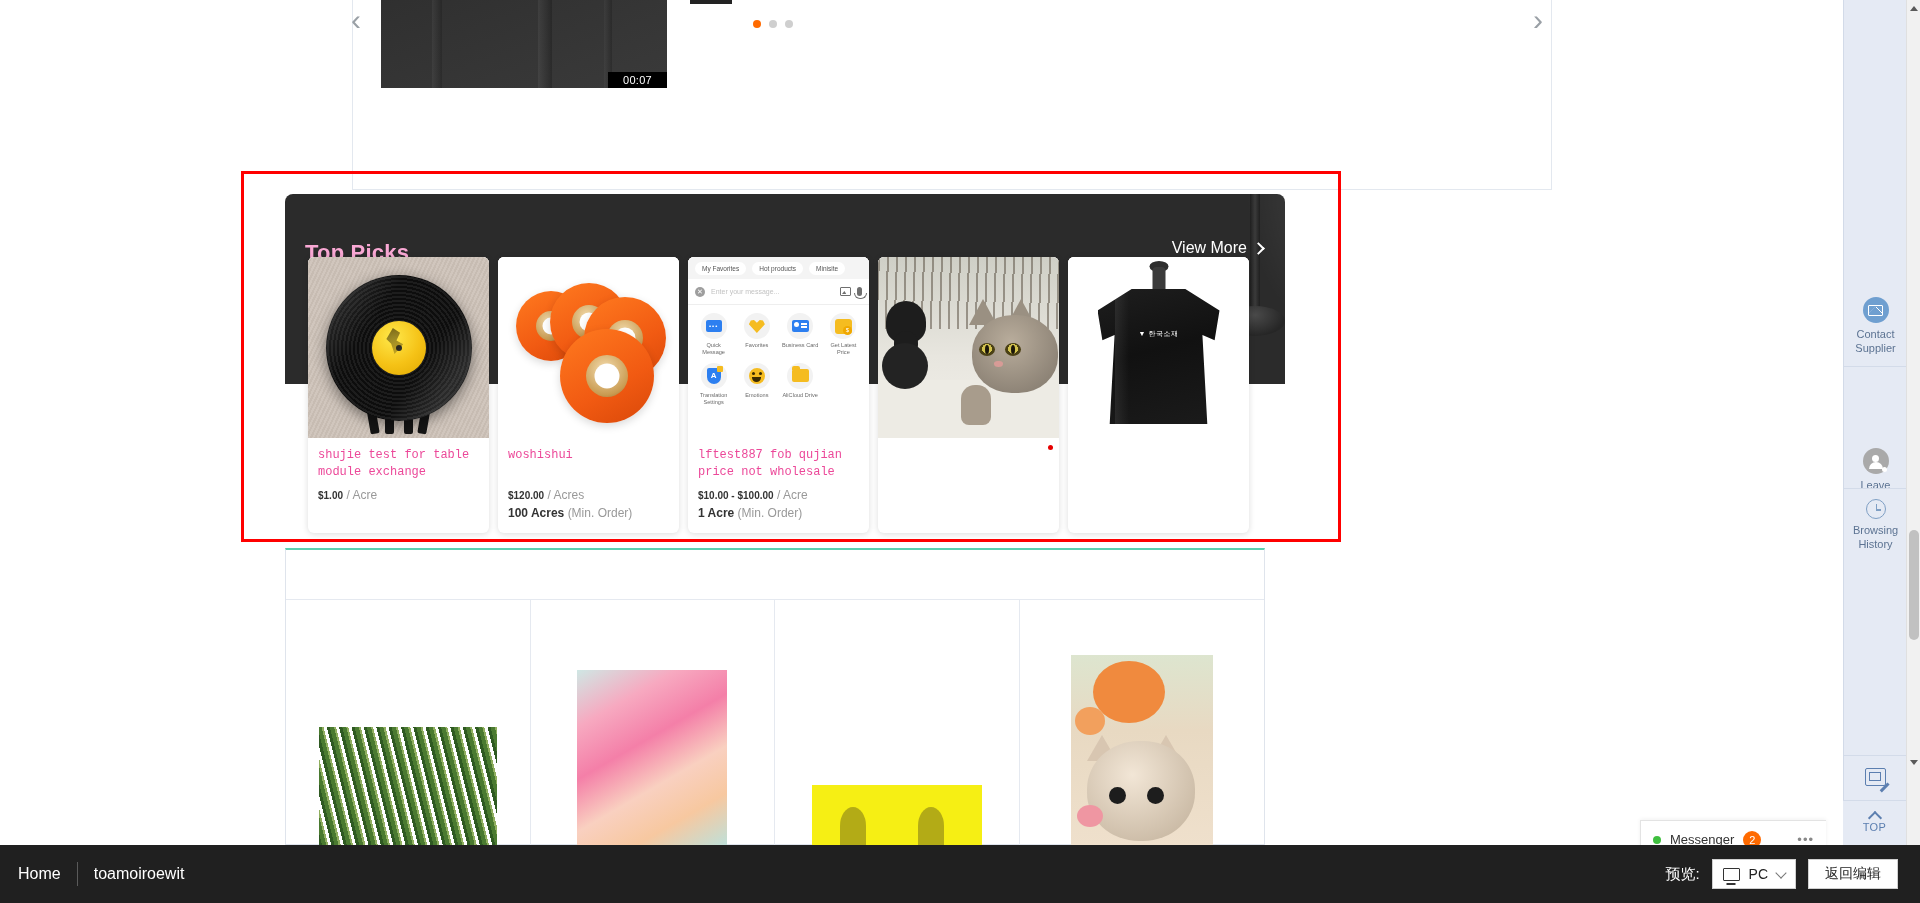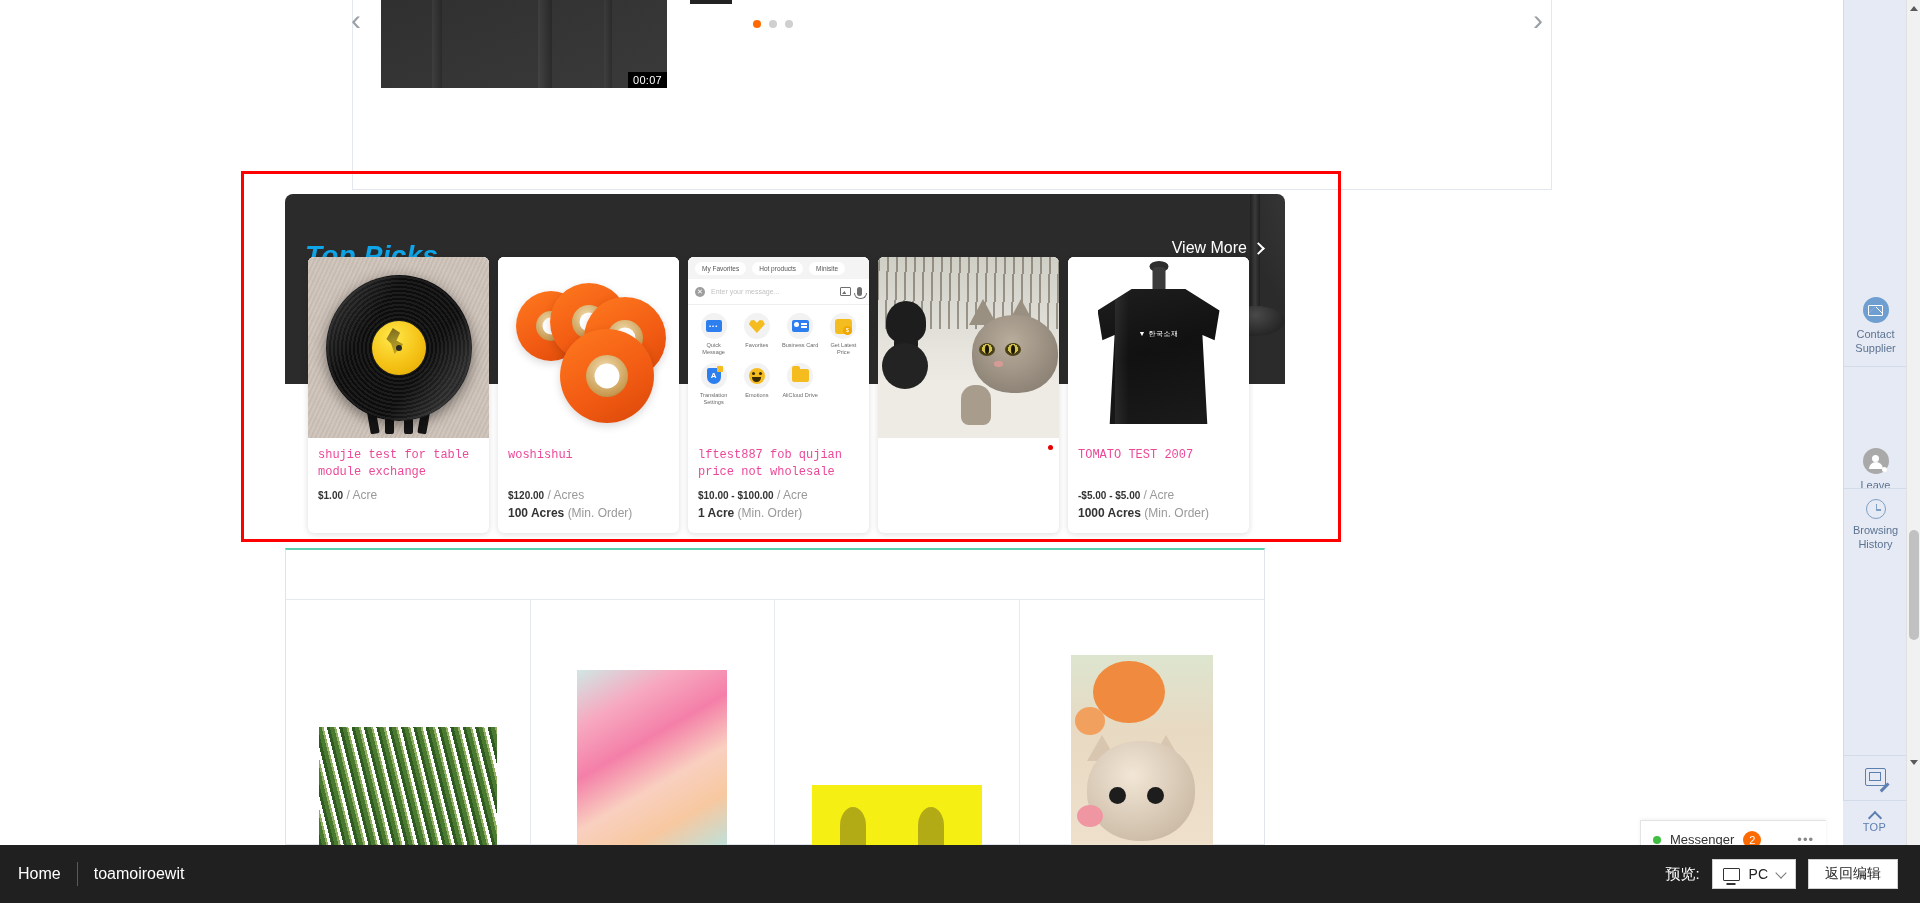--- a/index.html
+++ b/index.html
@@ -43,21 +43,21 @@
     position: absolute; left: 55%; top: 0; width: 14px; height: 100%;
     background: linear-gradient(90deg,rgba(255,255,255,.06),rgba(0,0,0,.22));
   }
   .video-fold-c {
     position: absolute; left: 78%; top: 0; width: 8px; height: 100%;
     background: linear-gradient(90deg,rgba(255,255,255,.04),rgba(0,0,0,.2));
   }
   .video-dur {
     position: absolute; right: 0px; bottom: 0px;
     background: #000; color: #fff; font-size: 11px;
-    padding: 2px 5px; letter-spacing: .3px;
+    padding: 2px 15px; letter-spacing: .3px;
   }
   .thumb-strip { position: absolute; left: 337px; top: 16px; }
   .thumb {
     width: 42px; height: 48px; background: #232323; position: relative;
     overflow: hidden; cursor: pointer;
   }
 
   .dots { position: absolute; left: 400px; top: 80px; display: flex; gap: 8px; }
   .dot { width: 8px; height: 8px; border-radius: 50%; background: #cfcfcf; cursor: pointer; }
   .dot.active { background: #ff6a00; }
@@ -86,21 +86,21 @@
     position: absolute; left: 965px; top: 0; width: 10px; height: 120px;
     background: linear-gradient(90deg,#1f1f1f,#3b3b3b,#1f1f1f);
   }
   .tp-stand-base {
     position: absolute; left: 940px; top: 112px; width: 60px; height: 30px;
     background: radial-gradient(ellipse at 50% 30%, #4a4a4a, #262626 70%);
     border-radius: 50%;
   }
   .tp-title {
     position: absolute; left: 20px; top: 46px;
-    color: #0ea5e9; font-size: 28px; font-weight: bold; letter-spacing: .2px; font-style: italic;
+    color: #f9a8d4; font-size: 22px; font-weight: bold; letter-spacing: .2px;
   }
   .tp-viewmore {
     position: absolute; right: 22px; top: 45px;
     color: #fff; font-size: 16px; cursor: pointer;
     display: flex; align-items: center; gap: 7px;
   }
   .tp-chev {
     width: 9px; height: 9px; border-right: 2px solid #fff; border-top: 2px solid #fff;
     transform: rotate(45deg); display: inline-block;
   }
@@ -641,31 +641,20 @@
       <div class="pimg">
         <div class="garment-scene">
           <div class="mann-knob"></div>
           <div class="mann-neck"></div>
           <div class="garment">
             <div class="garment-shine"></div>
           </div>
           <div class="garment-logo">▼ 한국소재</div>
         </div>
       </div>
-      <div class="pinfo">
-        <div class="ptitle">TOMATO TEST 2007</div>
-        <div class="pprice">
-          <b>-$5.00 - $5.00</b>
-          <span class="unit">/ Acre</span>
-        </div>
-        <div class="pmoq">
-          <b>1000 Acres</b>
-          <span class="min">(Min. Order)</span>
-        </div>
-      </div>
     </div>
 
   </div>
 
   <div class="hl-box"></div>
 
   <div class="rec-wrap">
     <div class="rec-grid">
       <div class="rec-cell">
         <div class="rec-img" id="recA">

